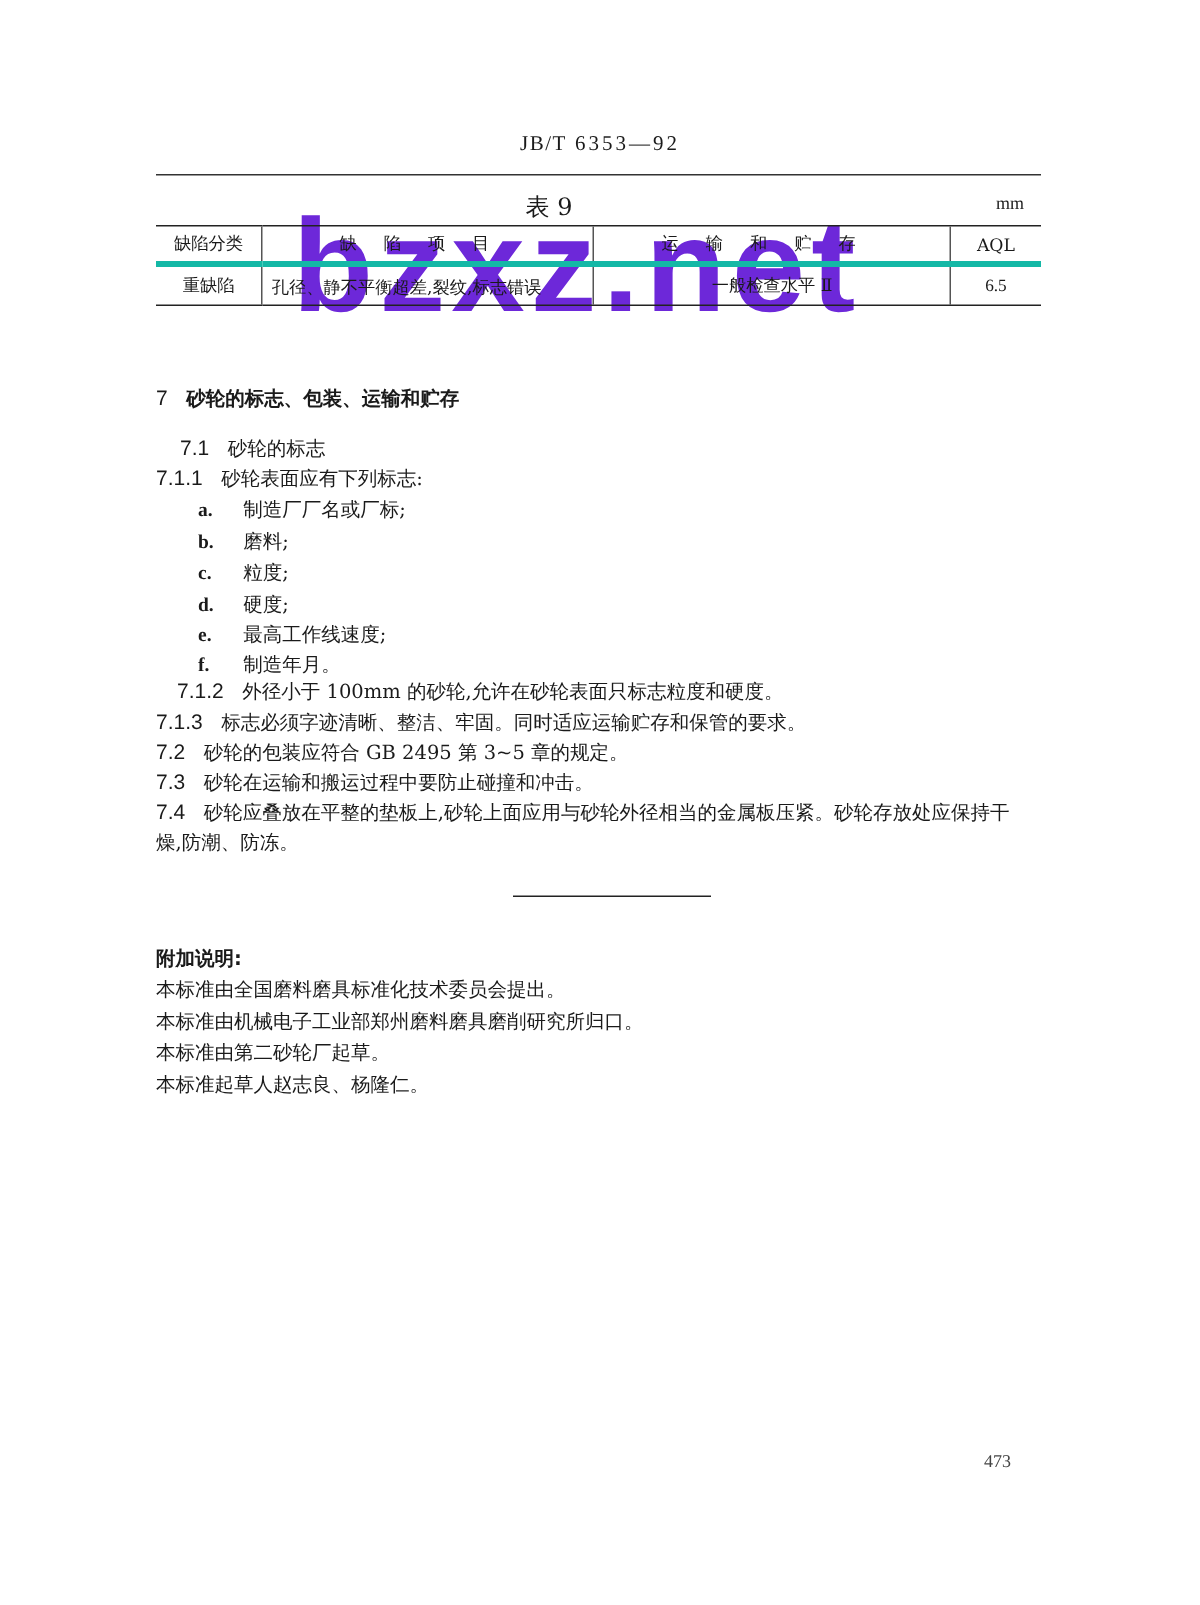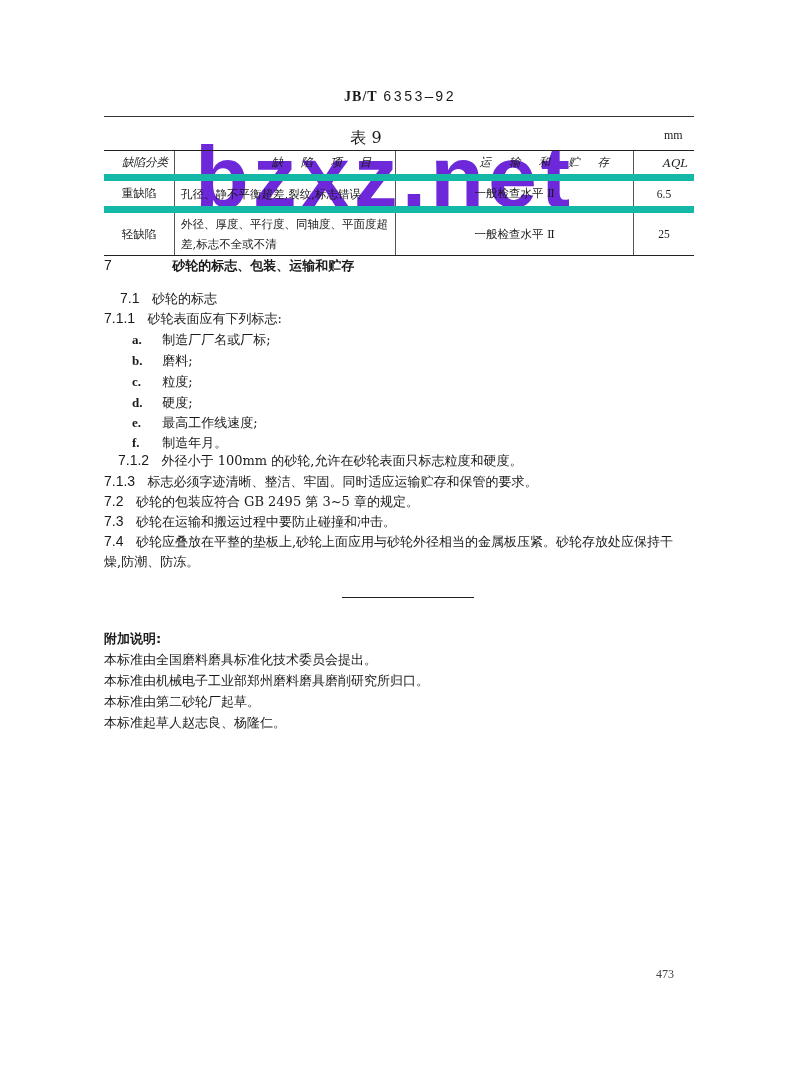--- a/index.html
+++ b/index.html
@@ -5,60 +5,60 @@
     html, body { margin: 0; padding: 0; }
     body {
       width: 800px; height: 1070px; background: #ffffff; position: relative;
       font-family: "DejaVu Serif", "Liberation Serif", serif; color: #1a1a1a;
       overflow: hidden;
     }
     .header-code {
       position: absolute; top: 88px; left: 0; width: 800px; text-align: center;
       font-size: 14px; letter-spacing: 1px;
     }
-    .header-code .jb { font-weight: bold; font-family: "Liberation Serif", serif; }
-    .header-code .num { font-family: Liberation Mono, monospace; letter-spacing: 2px; margin-top: 36px; }
+    .header-code .jb { font-weight: normal; font-family: "Liberation Serif", serif; }
+    .header-code .num { font-family: Liberation Serif, serif; letter-spacing: 2px; margin-top: 36px; }
     .header-rule {
       position: absolute; top: 116px; left: 104px; width: 590px; height: 0;
       border-top: 1.5px solid #333;
     }
     .table-caption {
       position: absolute; top: 128px; left: 0; width: 732px; text-align: center; font-size: 16px;
     }
     .table-unit {
       position: absolute; top: 128px; left: 664px; font-size: 12px; font-family: "Liberation Serif", serif;
     }
     .watermark {
       position: absolute; top: 133px; left: 195px; font-family: "Liberation Sans", sans-serif;
       font-weight: bold; font-size: 88px; color: #6d28d9; letter-spacing: 4px; z-index: 0;
       line-height: 1;
     }
     table.defects {
       position: absolute; top: 150px; left: 104px; width: 590px; border-collapse: collapse;
       font-size: 11.5px; z-index: 1;
     }
     table.defects th, table.defects td {
-      border-top: 7px solid #14b8a6; border-bottom: 1px solid #555; border-left: 1px solid #555;
+      border-top: 4px solid #14b8a6; border-bottom: 1px solid #555; border-left: 1px solid #555;
       padding: 0 6px; font-weight: normal; vertical-align: middle;
     }
     table.defects tr > *:first-child { border-left: none; }
-    table.defects thead th { height: 23px; text-align: right; border-top: 1.5px solid #222; font-style: italic; }
+    table.defects thead th { height: 23px; text-align: center; border-top: 1.5px solid #222; }
     table.defects tbody tr:last-child td { border-bottom: 1.5px solid #222; }
     table.defects td.cat { text-align: center; width: 58px; }
     table.defects td.items { width: 208px; line-height: 20px; }
     table.defects td.level { text-align: center; width: 224px; }
     table.defects td.aql { text-align: center; width: 48px; font-family: "Liberation Serif", serif; }
     table.defects tbody tr.r1 td { height: 25px; }
     table.defects tbody tr.r2 td { height: 42px; }
     .spaced { letter-spacing: 18px; }
     .body-text { position: absolute; left: 104px; width: 600px; font-size: 13px; }
     .line { position: absolute; left: 0; white-space: nowrap; }
     .num-lbl { font-family: "Liberation Sans", sans-serif; font-size: 14px; }
     .item-lbl { font-weight: bold; font-family: "Liberation Serif", serif; display: inline-block; width: 26px; }
-    .sec-title { font-family: "DejaVu Sans", sans-serif; font-weight: bold; font-size: 13px; margin-left: 48px; }
+    .sec-title { font-family: "DejaVu Sans", sans-serif; font-weight: bold; font-size: 13px; }
     .divider { position: absolute; top: 597px; left: 342px; width: 132px; border-top: 1.3px solid #222; }
     .note-title { font-weight: bold; font-family: "DejaVu Sans", sans-serif; }
     .page-number { position: absolute; top: 967px; left: 656px; font-size: 12px; font-family: "Liberation Serif", serif; color: #444; }
   </style>
 </head>
 <body>
 
 <div class="header-code">
   <span class="jb">JB/T</span>
   <span class="num">6353—92</span>
@@ -78,26 +78,20 @@
       <th class="spaced">运输和贮存</th>
       <th>AQL</th>
     </tr>
   </thead>
   <tbody>
     <tr class="r1">
       <td class="cat">重缺陷</td>
       <td class="items">孔径、静不平衡超差,裂纹,标志错误</td>
       <td class="level">一般检查水平 Ⅱ</td>
       <td class="aql">6.5</td>
-    </tr>
-    <tr class="r2">
-      <td class="cat">轻缺陷</td>
-      <td class="items">外径、厚度、平行度、同轴度、平面度超差,标志不全或不清</td>
-      <td class="level">一般检查水平 Ⅱ</td>
-      <td class="aql">25</td>
     </tr>
   </tbody>
 </table>
 
 <div class="body-text" style="top:0;">
   <div class="line" style="top:257px;">
     <span class="num-lbl">7</span>
     &nbsp;&nbsp;<span class="sec-title">砂轮的标志、包装、运输和贮存</span>
   </div>
 

